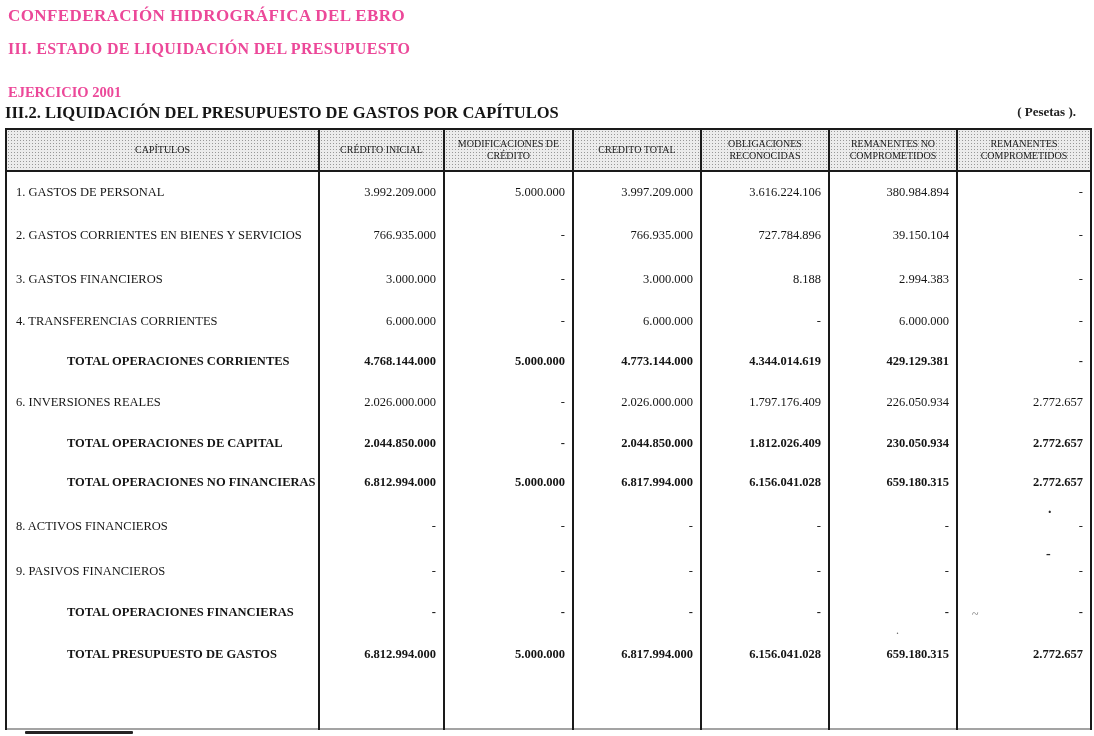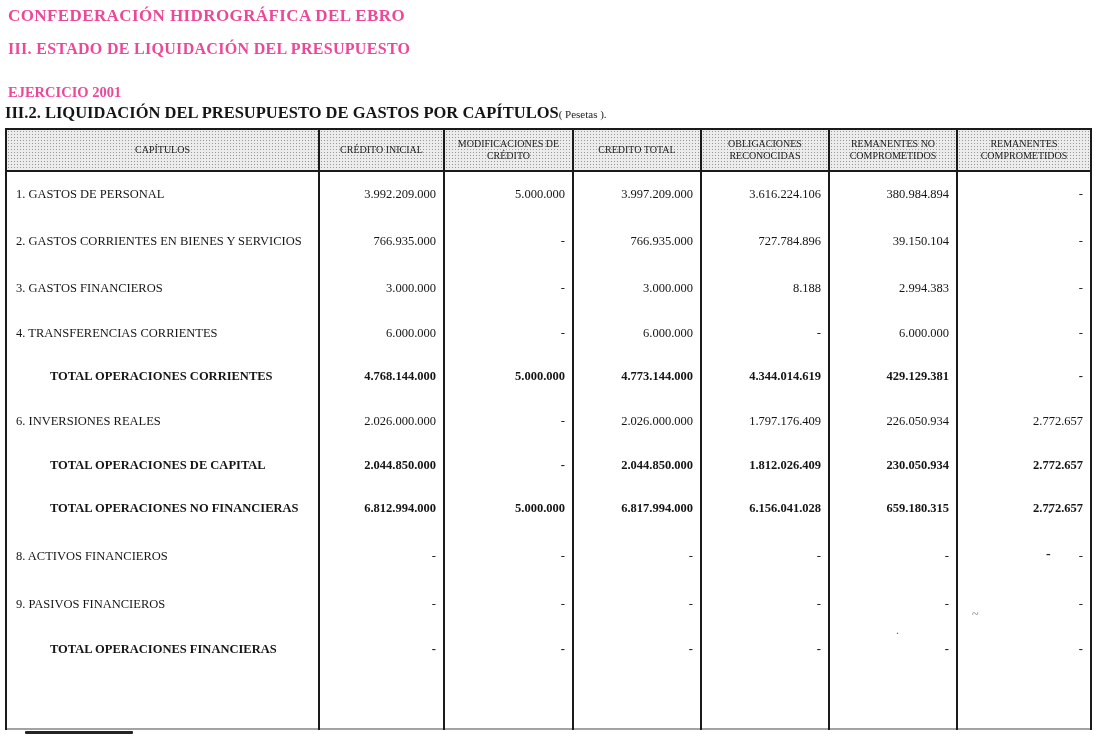--- a/index.html
+++ b/index.html
@@ -25,32 +25,32 @@
   }
   .doc-title.t1 { top: 6px;  font-size: 17px; letter-spacing: 0.4px; }
   .doc-title.t2 { top: 40px; font-size: 16px; letter-spacing: 0.3px; }
   .doc-title.t3 { top: 84px; font-size: 14.5px; }
   .section-line {
     position: absolute;
     left: 5px;
     top: 103px;
     width: 1085px;
     display: flex;
-    justify-content: flex-start;
+    justify-content: space-between;
     align-items: flex-end;
   }
   .section-title {
     font-weight: bold;
     font-size: 16.5px;
     color: #151515;
     white-space: nowrap;
   }
   .units-note {
-    font-weight: normal;
-    font-size: 11px;
+    font-weight: bold;
+    font-size: 13px;
     color: #222222;
     padding-right: 14px;
     padding-bottom: 3px;
     white-space: nowrap;
   }
   table.budget-table {
     position: absolute;
     left: 5px;
     top: 128px;
     width: 1085px;
@@ -81,21 +81,21 @@
     border-bottom: none;
     vertical-align: middle;
     font-size: 12.5px;
     color: #151515;
     overflow: hidden;
     white-space: nowrap;
   }
   td.label-cell { text-align: left; padding-left: 9px; }
   td.num-cell   { text-align: right; padding-right: 7px; }
   tr.total-row  { font-weight: bold; }
-  tr.total-row td.label-cell { padding-left: 43px; font-family: Liberation Serif, serif; }
+  tr.total-row td.label-cell { padding-left: 60px; font-family: Liberation Serif, serif; }
   .artifact {
     position: absolute;
     font-family: "Liberation Serif", serif;
     color: #2a2a2a;
     line-height: 1;
   }
   .art-strong { font-weight: bold; font-size: 14px; }
   .art-faint  { color: #6d6d6d; font-size: 12px; }
   .scan-smudge {
     position: absolute;
@@ -235,20 +235,29 @@
         </tr>
         <tr class="total-row" style="height: 38px;">
           <td class="label-cell">TOTAL OPERACIONES FINANCIERAS</td>
           <td class="num-cell">-</td>
           <td class="num-cell">-</td>
           <td class="num-cell">-</td>
           <td class="num-cell">-</td>
           <td class="num-cell">-</td>
           <td class="num-cell">-</td>
         </tr>
+        <tr class="total-row" style="height: 40px;">
+          <td class="label-cell">TOTAL PRESUPUESTO DE GASTOS</td>
+          <td class="num-cell">6.812.994.000</td>
+          <td class="num-cell">5.000.000</td>
+          <td class="num-cell">6.817.994.000</td>
+          <td class="num-cell">6.156.041.028</td>
+          <td class="num-cell">659.180.315</td>
+          <td class="num-cell">2.772.657</td>
+        </tr>
         <tr style="height: 50px;">
           <td class="label-cell"></td>
           <td class="num-cell"></td>
           <td class="num-cell"></td>
           <td class="num-cell"></td>
           <td class="num-cell"></td>
           <td class="num-cell"></td>
           <td class="num-cell"></td>
         </tr>
       </tbody>

